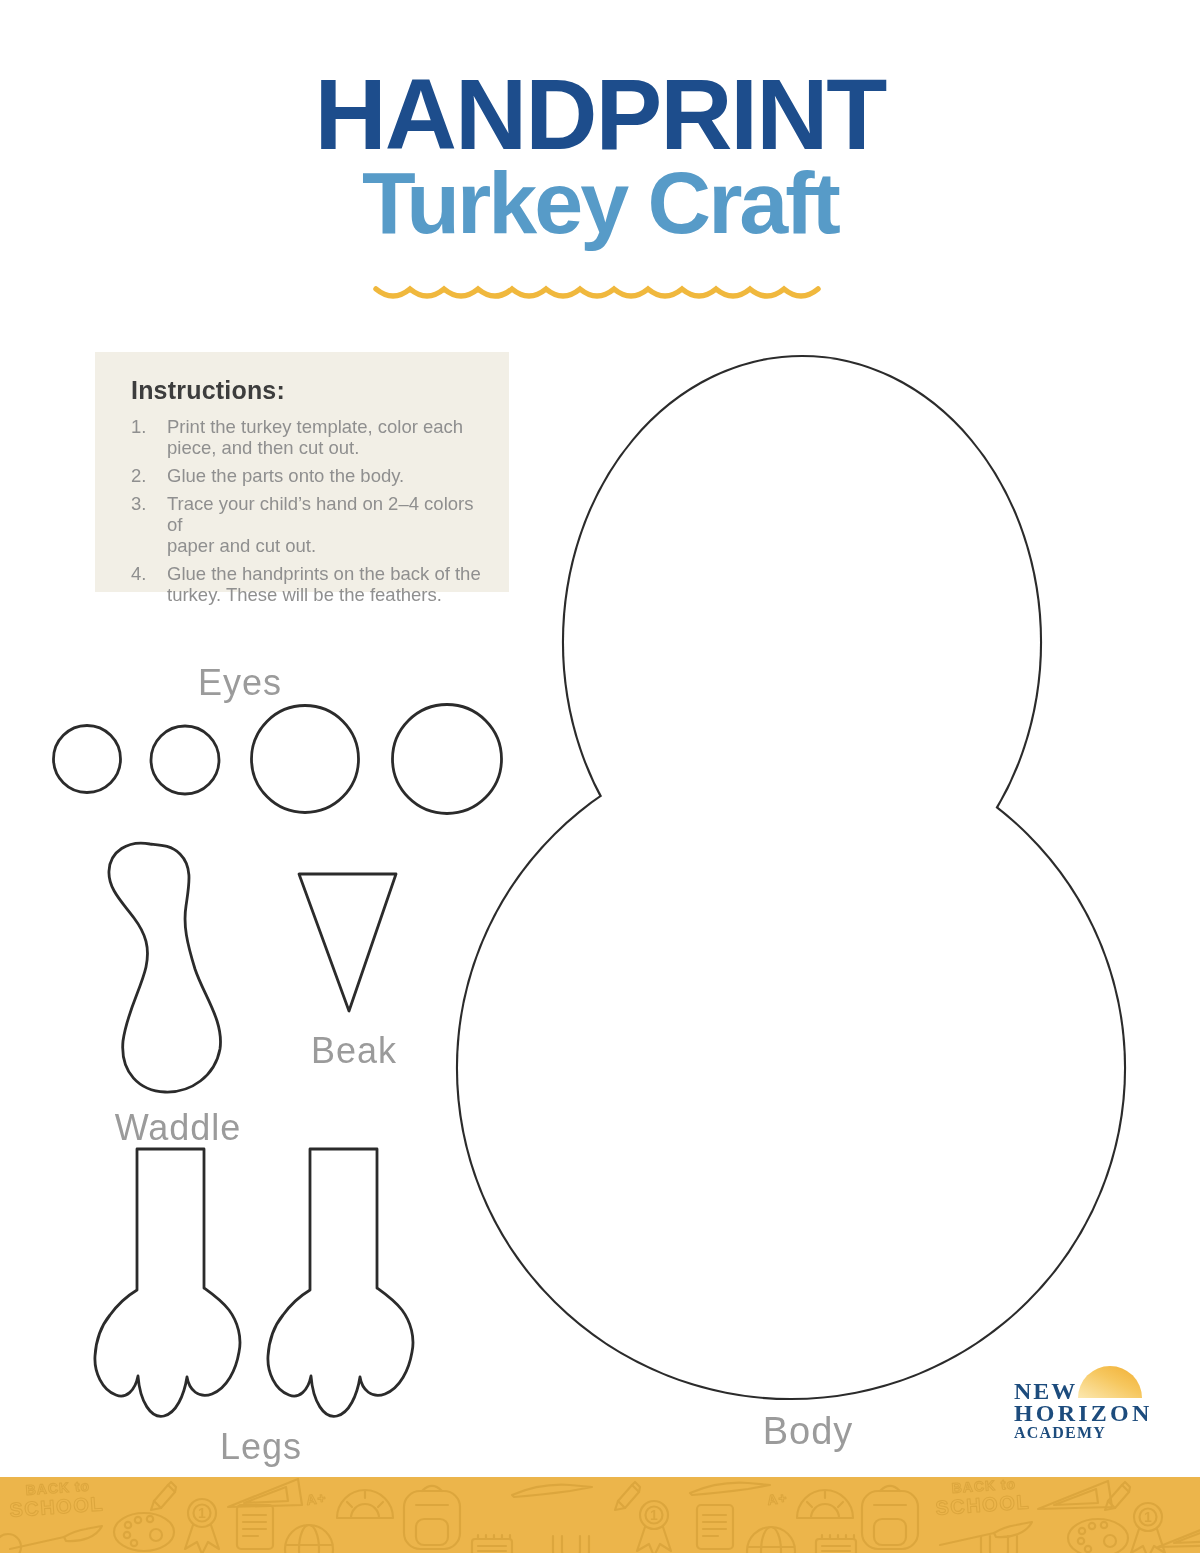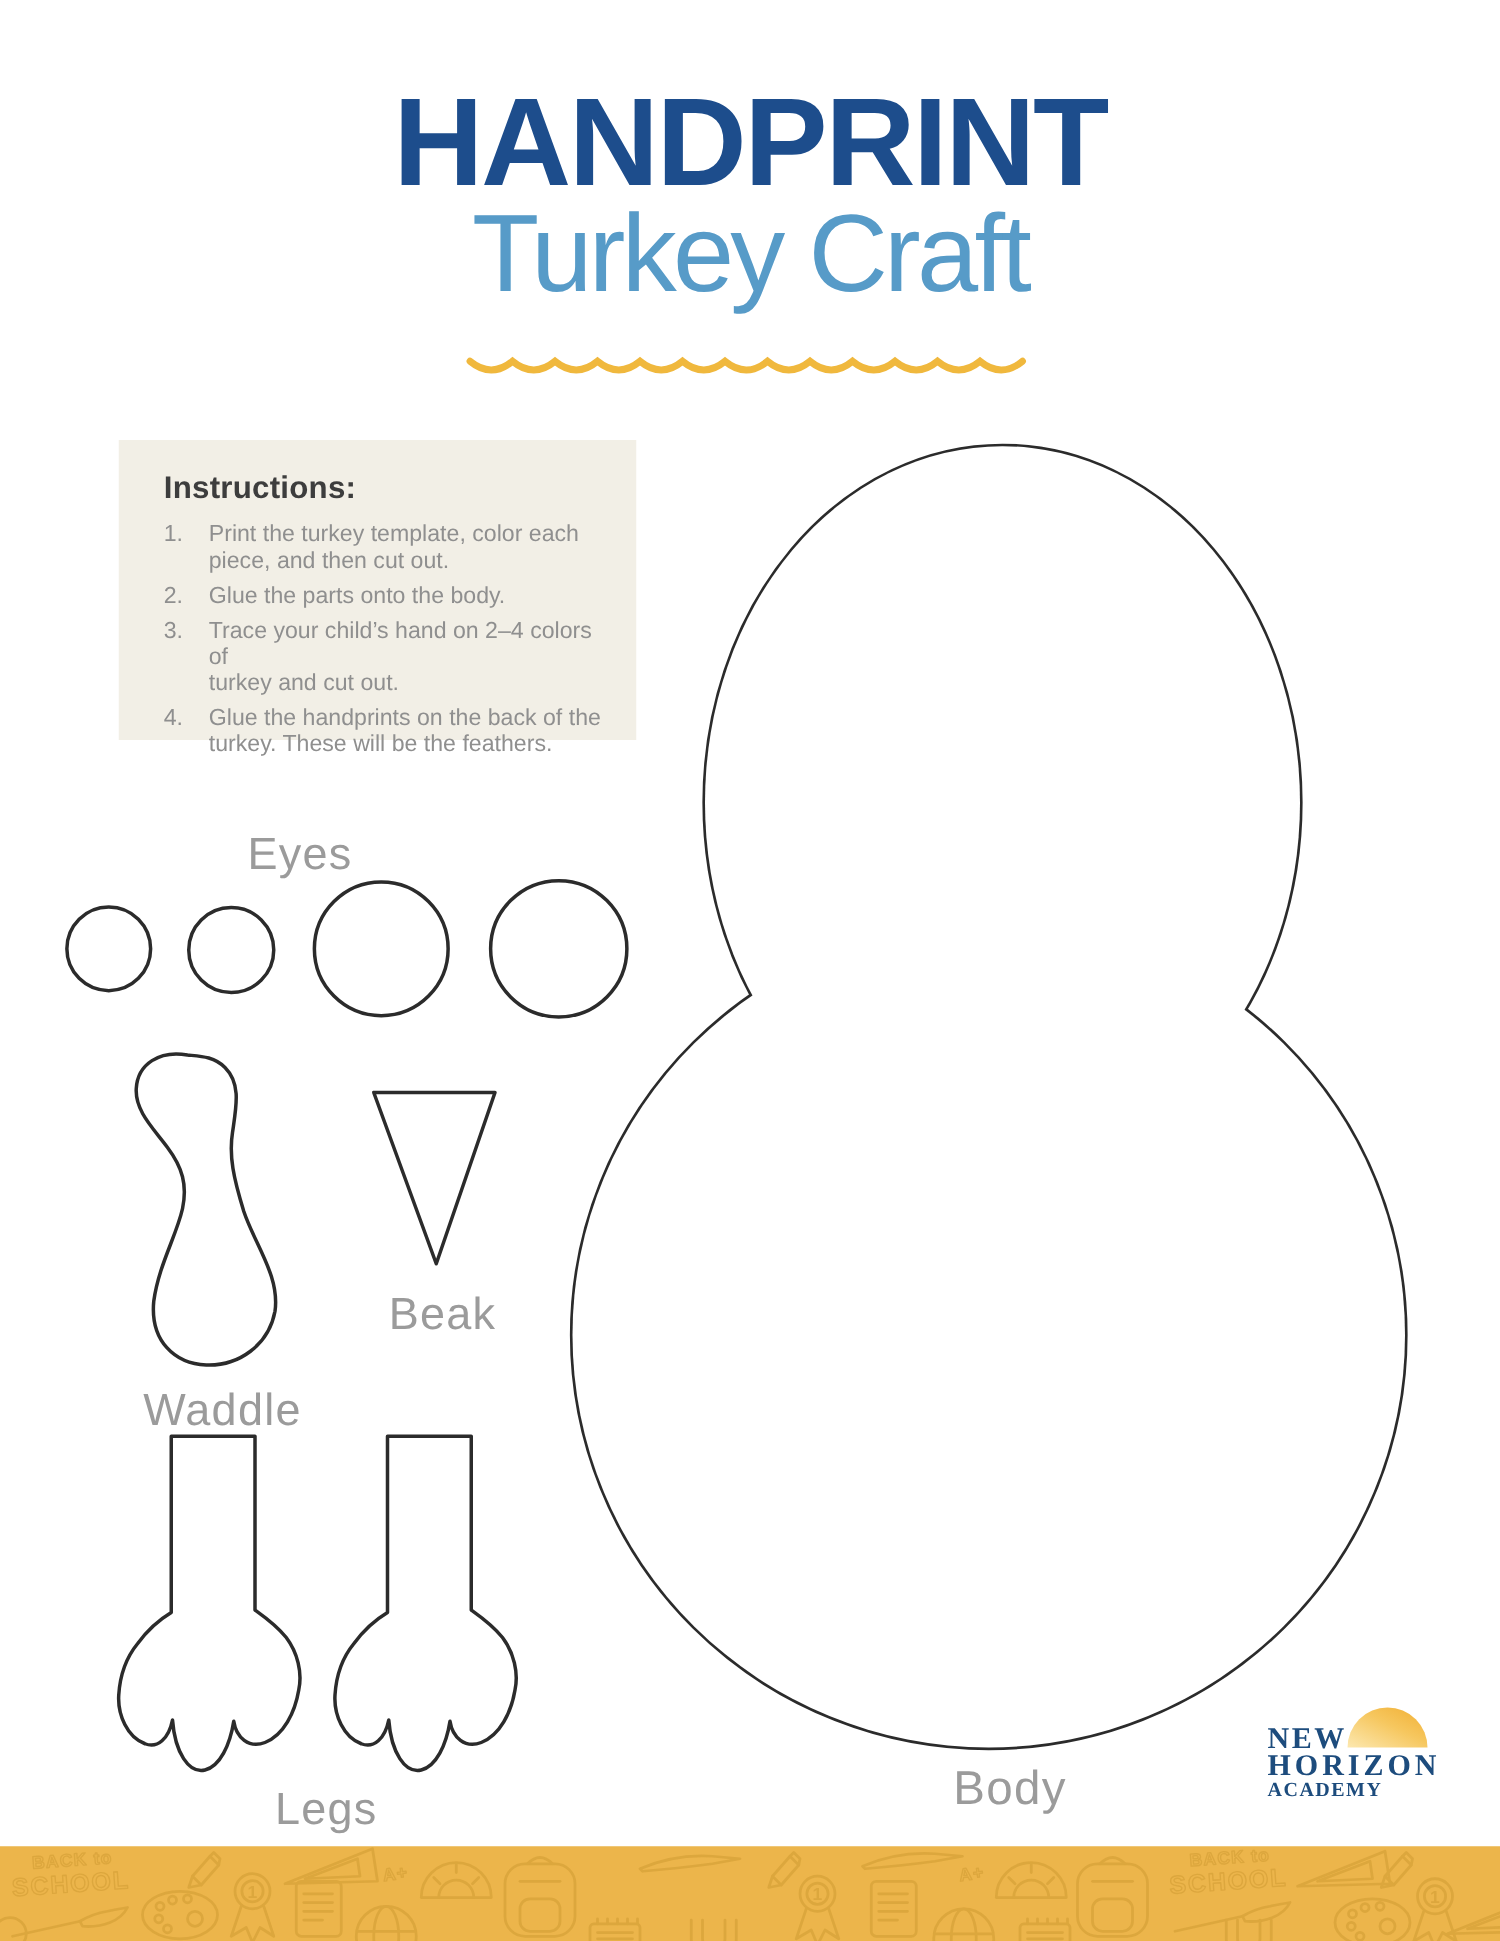--- a/index.html
+++ b/index.html
@@ -13,21 +13,21 @@
     font-family:"Liberation Sans", sans-serif;
   }
   
   .page-title{
     position:absolute; left:0; right:0; top:64px; margin:0; text-align:center;
     font-size:100px; font-weight:700; letter-spacing:-2px; line-height:1;
     color:var(--navy);
   }
   .page-subtitle{
     position:absolute; left:0; right:0; top:159px; margin:0; text-align:center;
-    font-size:88px; font-weight:400; letter-spacing:-3px; line-height:1;
+    font-size:88px; font-weight:700; letter-spacing:-3px; line-height:1;
     color:var(--light-blue);
   }
   .wave-svg{position:absolute; left:372px; top:276px; width:450px; height:28px;}
   .wave-svg path{fill:none; stroke:var(--gold); stroke-width:5.5; stroke-linecap:round;}
 
   
   .instructions-box{
     position:absolute; left:95px; top:352px; width:414px; height:240px;
     background:var(--box-bg); box-sizing:border-box; padding:24px 28px 0 36px;
   }
@@ -97,21 +97,21 @@
       <li>
         <span class="num">1.</span>
         <span class="txt"><span>Print the turkey template, color each</span><br><span>piece, and then cut out.</span></span>
       </li>
       <li>
         <span class="num">2.</span>
         <span class="txt"><span>Glue the parts onto the body.</span></span>
       </li>
       <li>
         <span class="num">3.</span>
-        <span class="txt"><span>Trace your child’s hand on 2–4 colors of</span><br><span>turkey and cut out.</span></span>
+        <span class="txt"><span>Trace your child’s hand on 2–4 colors of</span><br><span>paper and cut out.</span></span>
       </li>
       <li>
         <span class="num">4.</span>
         <span class="txt"><span>Glue the handprints on the back of the</span><br><span>turkey. These will be the feathers.</span></span>
       </li>
     </ul>
   </div>
 
   <svg class="shapes-svg" viewBox="0 0 1200 1553" aria-hidden="true">
 

